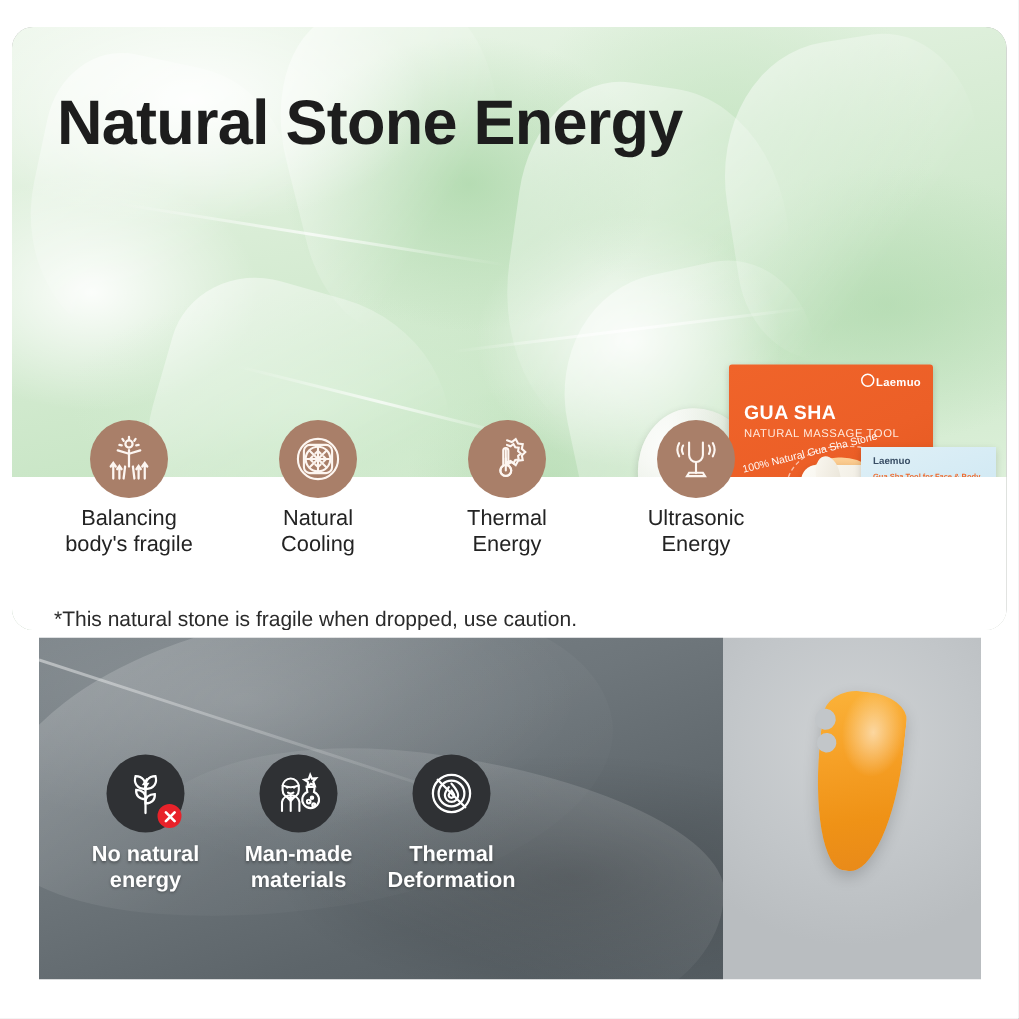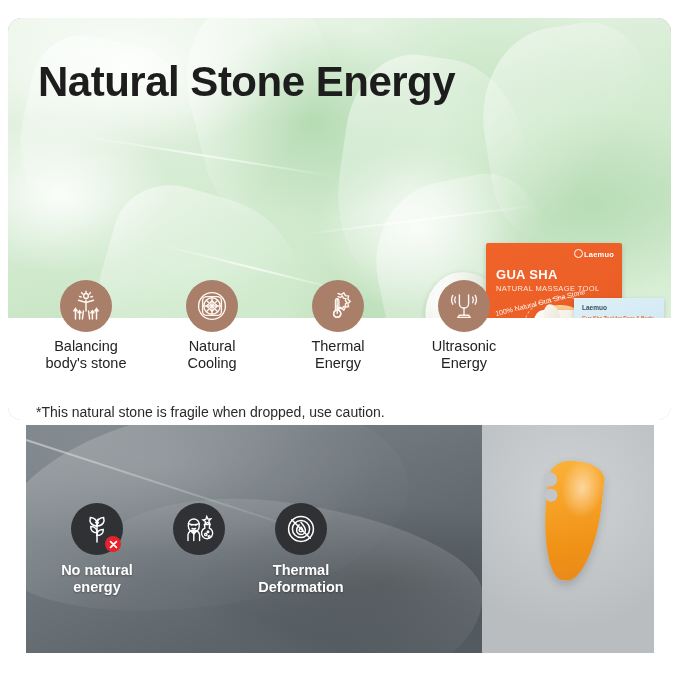--- a/index.html
+++ b/index.html
@@ -529,21 +529,21 @@
             <path d="M14.4 22 L13.4 30 M19.6 22 L20.6 30"></path>
             <path d="M6.5 30 L6.5 20 M4.8 22 L6.5 19.6 L8.2 22"></path>
             <path d="M10.6 30 L10.6 22 M9.1 23.8 L10.6 21.7 L12.1 23.8"></path>
             <path d="M27.5 30 L27.5 20 M25.8 22 L27.5 19.6 L29.2 22"></path>
             <path d="M23.4 30 L23.4 22 M21.9 23.8 L23.4 21.7 L24.9 23.8"></path>
           </g>
         </svg>
       </div>
       <div class="benefit-label">
         <div>Balancing</div>
-        <div>body's stone</div>
+        <div>body's fragile</div>
       </div>
     </div>
 
     <div class="benefit">
       <div class="badge-round">
         <svg width="34" height="34" viewBox="0 0 34 34">
           <g fill="none" stroke="#fdf6f1" stroke-width="1.4" stroke-linecap="round">
             <circle cx="17" cy="17" r="13.4"></circle>
             <rect x="7.6" y="7.6" width="18.8" height="18.8" rx="4"></rect>
             <circle cx="17" cy="17" r="8.2"></circle>
@@ -654,20 +654,24 @@
             <path d="M11.8 18.2 v10.4"></path>
             <path d="M9 19 l2.8 3 l2.8-3"></path>
             <path d="M24.8 4.6 l-1 2.8 l-2.8 .5 l2.4 1.6 l-0.4 2.8 l2.2-1.8 l2.6 1.2 l-1-2.7 l1.9-2.1 l-2.8 .2 z"></path>
             <path d="M22.4 12.6 h5.4 l-0.5 3.4 a5.6 5.6 0 1 1 -4.4 0 z"></path>
             <circle cx="23.8" cy="22.4" r="1.2"></circle>
             <circle cx="27.2" cy="24.6" r="1"></circle>
             <circle cx="26" cy="19.8" r="0.8"></circle>
           </g>
         </svg>
       </div>
+      <div class="negative-label">
+        <div>Man-made</div>
+        <div>materials</div>
+      </div>
     </div>
 
     <div class="negative">
       <div class="badge-dark">
         <svg width="34" height="34" viewBox="0 0 34 34">
           <g fill="none" stroke="#ffffff" stroke-width="1.5" stroke-linecap="round">
             <circle cx="17" cy="17" r="12.4"></circle>
             <circle cx="17" cy="17" r="8.6"></circle>
             <path d="M7.8 7.8 L26.2 26.2"></path>
             <path d="M17 10.4 c2.6 3.2 4.4 5 4.4 7.8 a4.4 4.4 0 0 1 -8.8 0 c0-2.2 1.4-3.8 2.6-5.4"></path>

